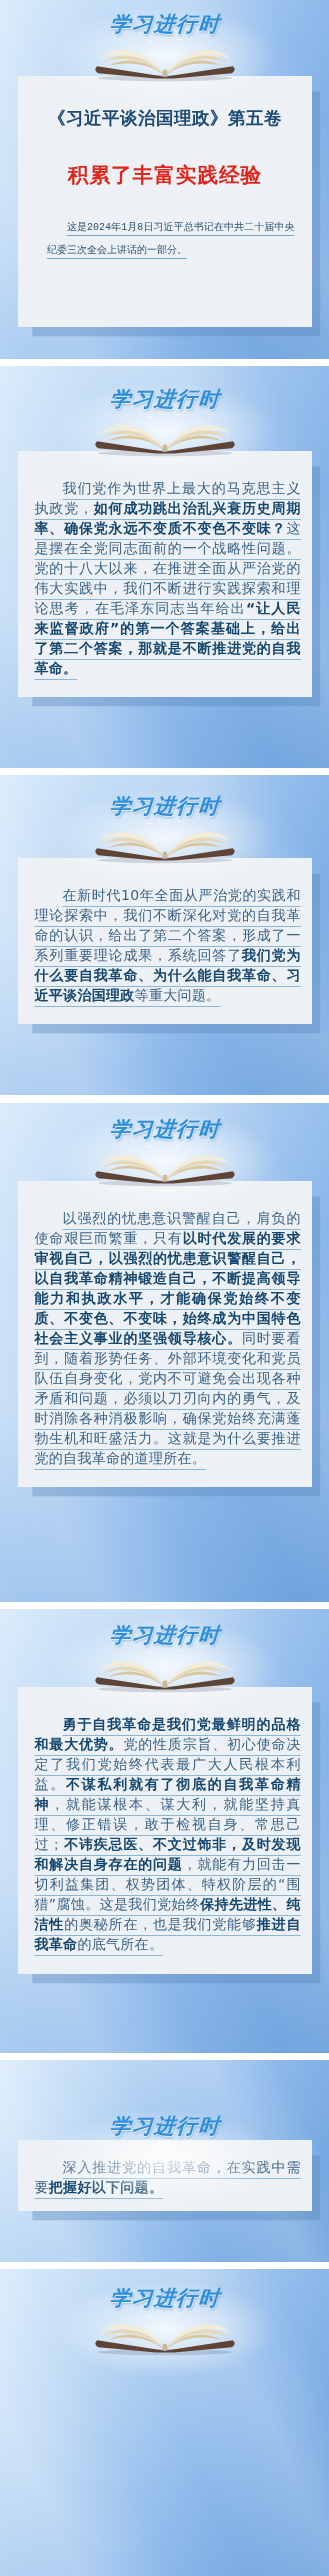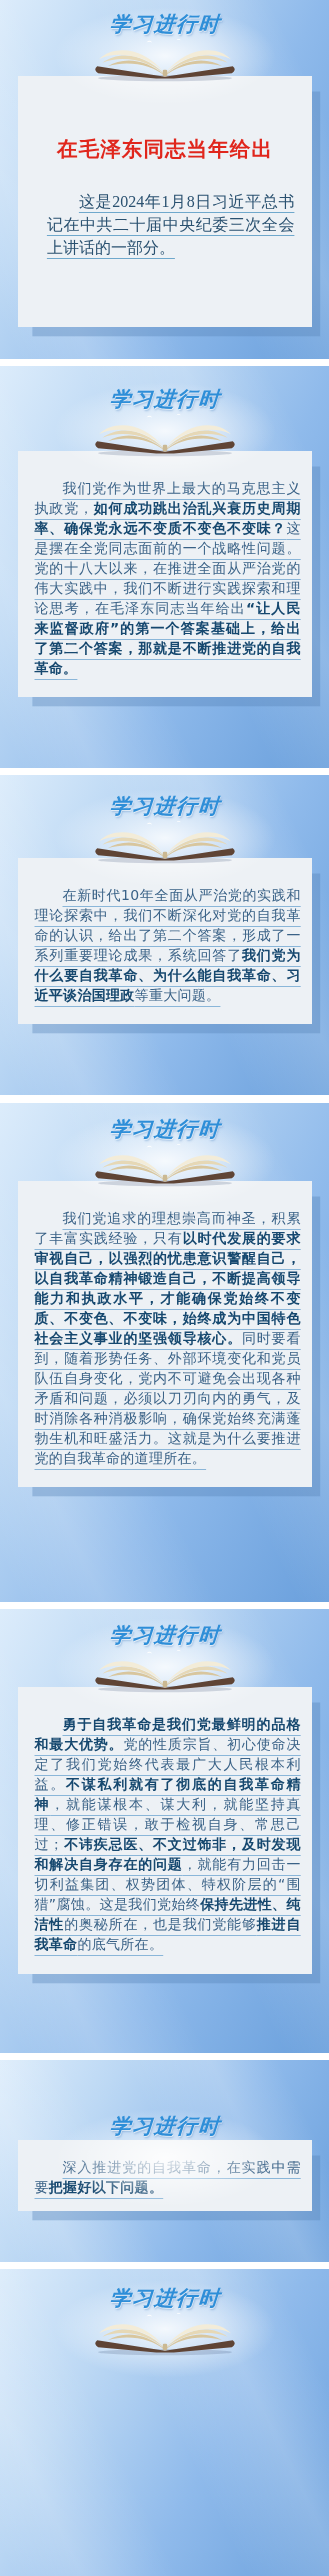--- a/index.html
+++ b/index.html
@@ -34,22 +34,22 @@
     text-decoration-thickness:1px;text-underline-offset:5.7px;}
   .para .em{font-weight:bold;color:var(--bold-blue)}
   
   .s1{height:359px;padding-top:10.3px}
   .s1 .card{height:251px;padding:29px 15.5px 0}
   .hero-title{font-size:17.5px;line-height:26px;font-weight:bold;color:var(--title-navy);
     text-align:center;letter-spacing:0.5px}
   .hero-subtitle{margin-top:30px;font-family:"DejaVu Serif","Liberation Serif",serif;
     font-size:20.6px;line-height:28px;font-weight:bold;color:var(--subtitle-red);
     text-align:center;letter-spacing:1px}
-  .hero-intro{margin:27px 2.1px 0 13.4px;font-family:Liberation Serif, serif;
-    font-size:16px;line-height:23px;color:#2a5170;text-align:justify;text-indent:2em;
+  .hero-intro{margin:27px 2.1px 0 13.4px;font-family:Liberation Mono, monospace;
+    font-size:10px;line-height:23px;color:#2a5170;text-align:justify;text-indent:2em;
     text-decoration:underline;text-decoration-color:#6fa8cc;
     text-decoration-thickness:1px;text-underline-offset:4.6px;}
   .s2{height:402px;padding-top:18.5px}
   .s3{height:320px;padding-top:16.5px}
   .s4{height:499px;padding-top:12.4px}
   .s5{height:444px;padding-top:12.4px}
   .s6{height:202px;padding-top:52px}
   .s6 .card{padding:17.5px 11.3px 13.4px 16.5px}
   .s7{height:317px;padding-top:14.4px}
 </style>
@@ -73,21 +73,22 @@
 </svg>
 
 <section class="section s1">
   <div class="hdr">
     <div class="logo">学习进行时</div>
     <svg class="book" viewBox="0 0 330 86" width="170" height="44">
         <use href="#bookart"></use>
       </svg>
   </div>
   <div class="card">
-    <div class="hero-subtitle">在毛泽东同志当年给出</div>
+    <div class="hero-title">《习近平谈治国理政》第五卷</div>
+    <div class="hero-subtitle">积累了丰富实践经验</div>
     <div class="hero-intro">这是2024年1月8日习近平总书记在中共二十届中央纪委三次全会上讲话的一部分。</div>
   </div>
 </section>
 <div class="band"></div>
 
 <section class="section s2">
   <div class="hdr">
     <div class="logo">学习进行时</div>
     <svg class="book" viewBox="0 0 330 86" width="170" height="44">
         <use href="#bookart"></use>
@@ -113,21 +114,21 @@
 <div class="band"></div>
 
 <section class="section s4">
   <div class="hdr">
     <div class="logo">学习进行时</div>
     <svg class="book" viewBox="0 0 330 86" width="170" height="44">
         <use href="#bookart"></use>
       </svg>
   </div>
   <div class="card">
-    <p class="para"><span class="rg">我们党追求的理想崇高而神圣，积累了丰富实践经验，只有</span><span class="em">以时代发展的要求审视自己，以强烈的忧患意识警醒自己，以自我革命精神锻造自己，不断提高领导能力和执政水平，才能确保党始终不变质、不变色、不变味，始终成为中国特色社会主义事业的坚强领导核心。</span><span class="rg">同时要看到，随着形势任务、外部环境变化和党员队伍自身变化，党内不可避免会出现各种矛盾和问题，必须以刀刃向内的勇气，及时消除各种消极影响，确保党始终充满蓬勃生机和旺盛活力。这就是为什么要推进党的自我革命的道理所在。</span></p>
+    <p class="para"><span class="rg">以强烈的忧患意识警醒自己，肩负的使命艰巨而繁重，只有</span><span class="em">以时代发展的要求审视自己，以强烈的忧患意识警醒自己，以自我革命精神锻造自己，不断提高领导能力和执政水平，才能确保党始终不变质、不变色、不变味，始终成为中国特色社会主义事业的坚强领导核心。</span><span class="rg">同时要看到，随着形势任务、外部环境变化和党员队伍自身变化，党内不可避免会出现各种矛盾和问题，必须以刀刃向内的勇气，及时消除各种消极影响，确保党始终充满蓬勃生机和旺盛活力。这就是为什么要推进党的自我革命的道理所在。</span></p>
   </div>
 </section>
 <div class="band"></div>
 
 <section class="section s5">
   <div class="hdr">
     <div class="logo">学习进行时</div>
     <svg class="book" viewBox="0 0 330 86" width="170" height="44">
         <use href="#bookart"></use>
       </svg>

